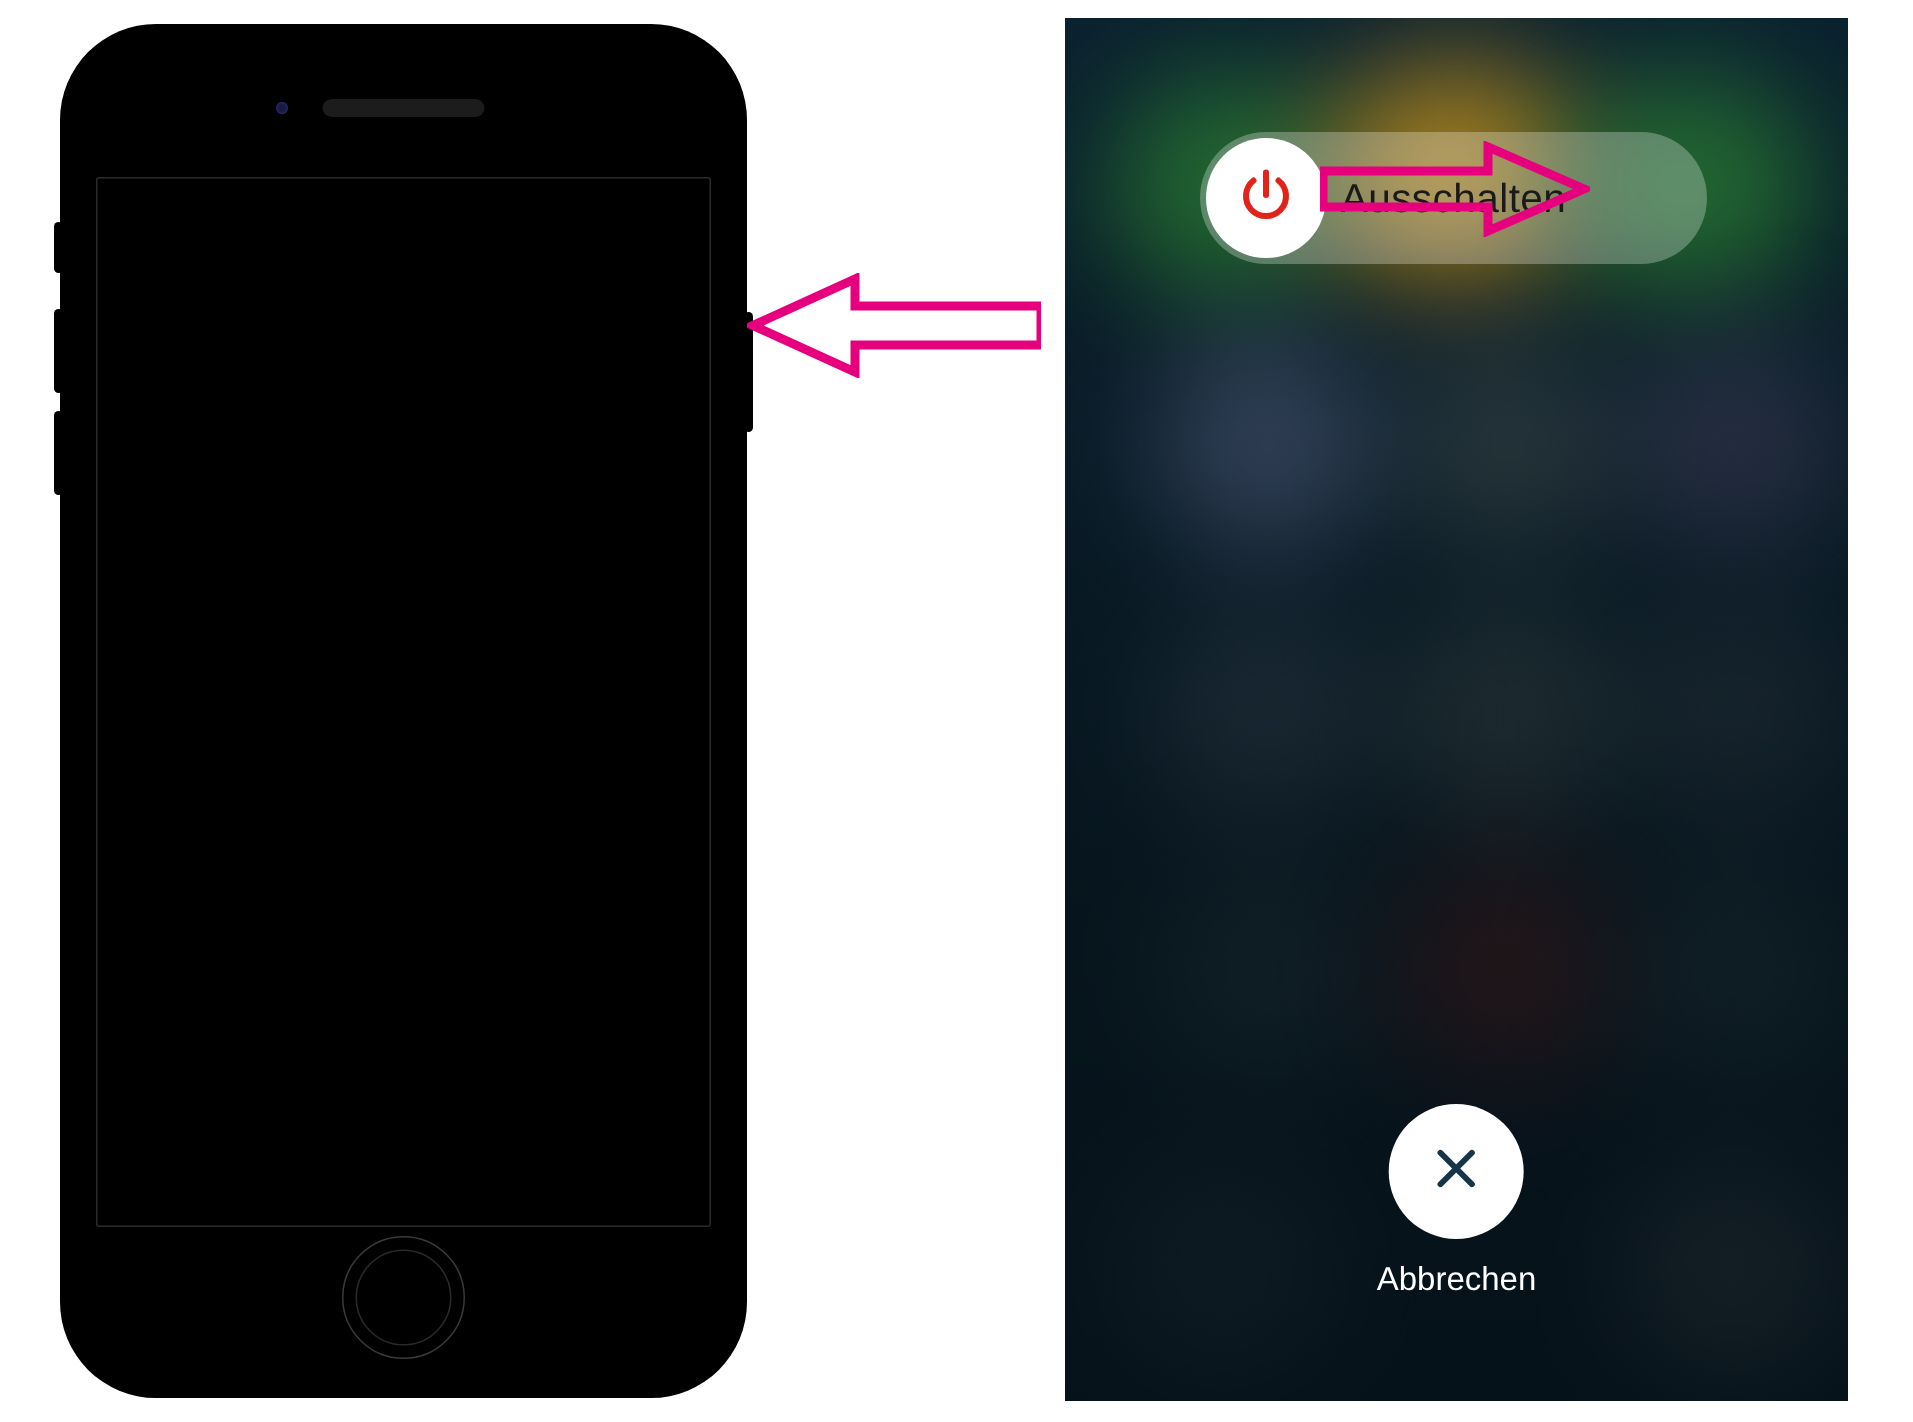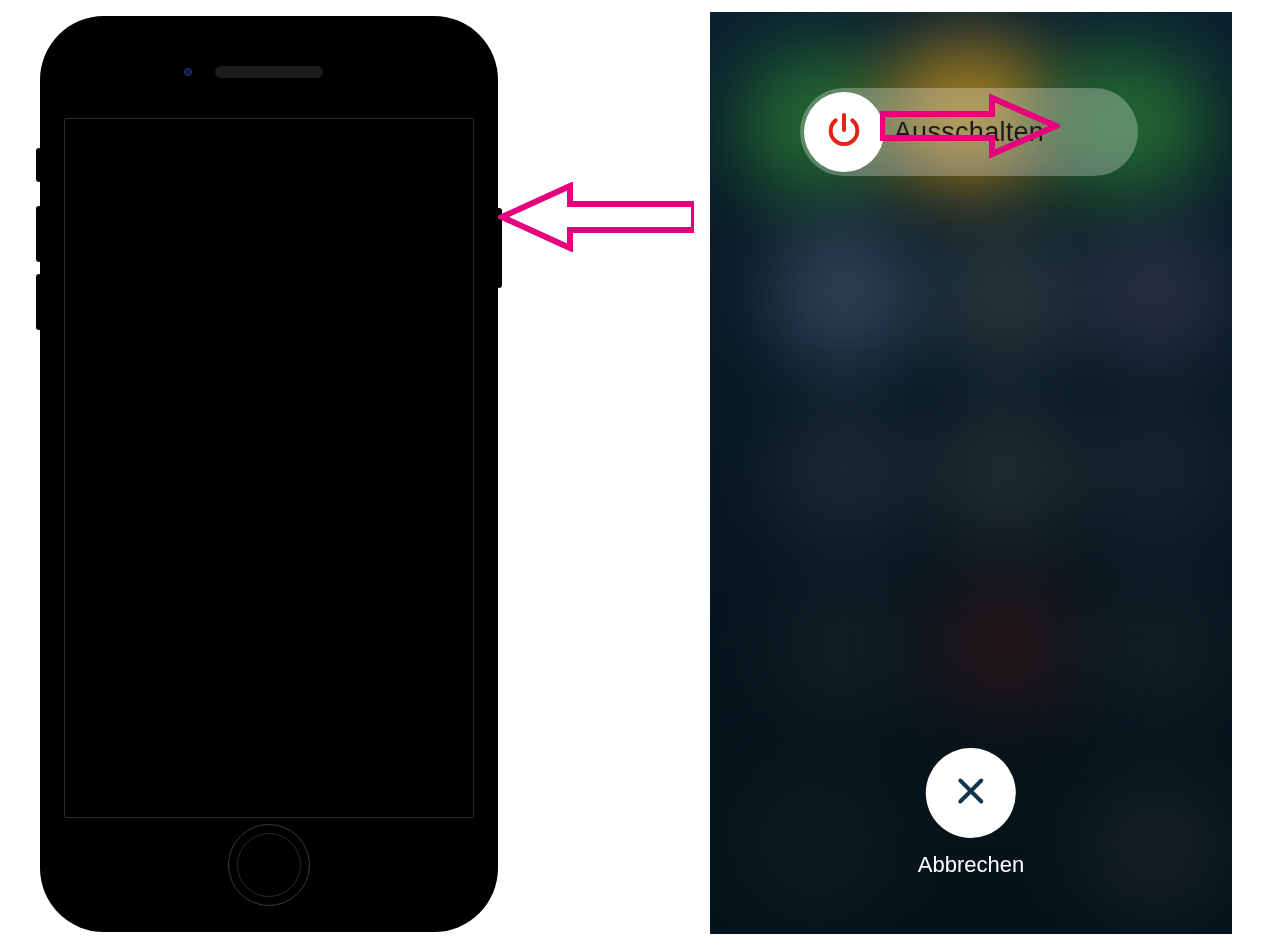--- a/index.html
+++ b/index.html
@@ -164,21 +164,21 @@
     top: 82px;
     width: 180px;
     height: 64px;
     z-index: 5;
   }
 
   
   .cancel-wrap {
     position: absolute;
     left: 50%;
-    bottom: 56px;
+    bottom: 68px;
     transform: translateX(-50%);
     text-align: right;
   }
   .cancel-btn {
     width: 90px; height: 90px;
     border-radius: 50%;
     background: #fff;
     display: flex; align-items: center; justify-content: center;
     margin: 0 auto 14px auto;
   }

